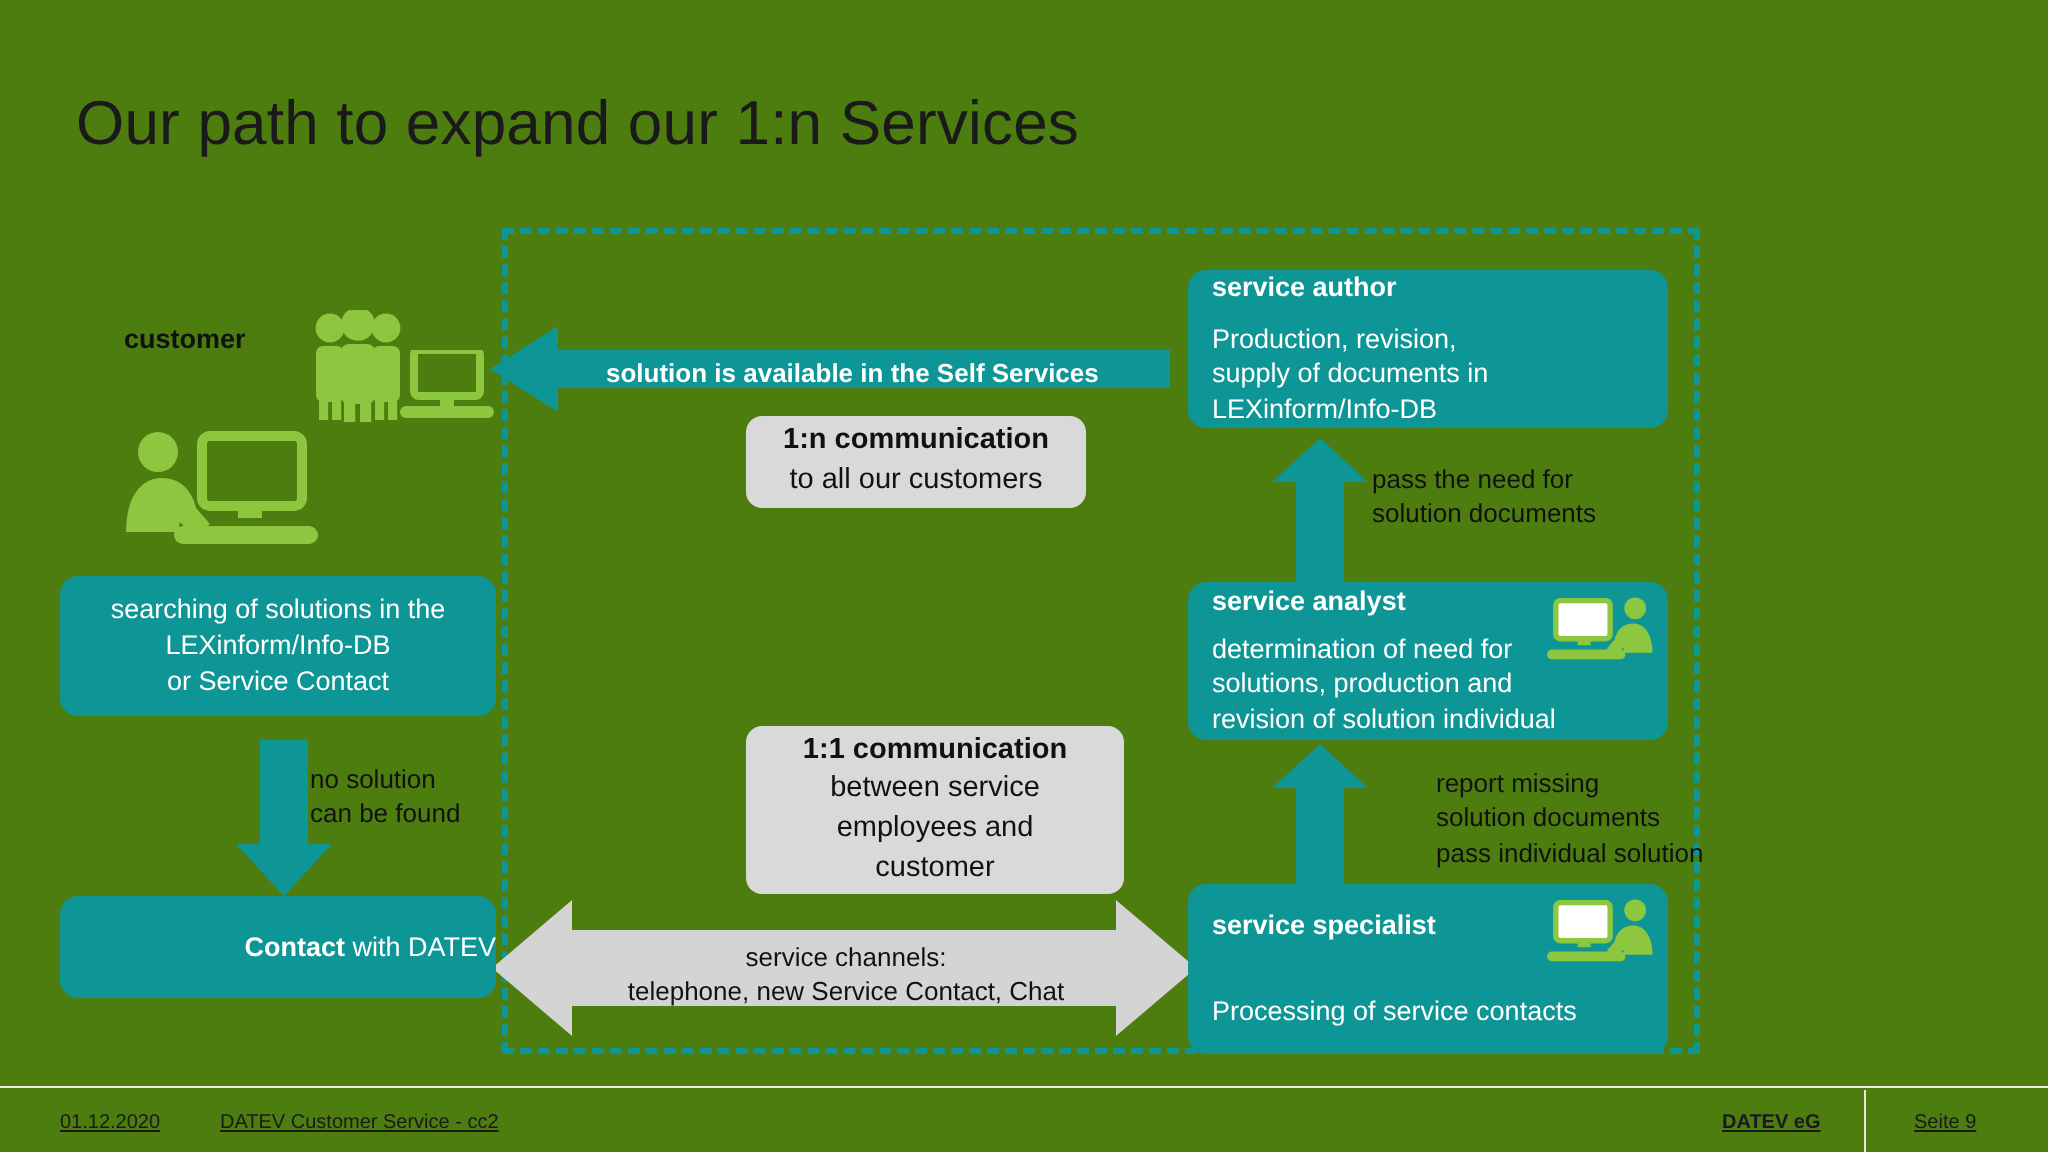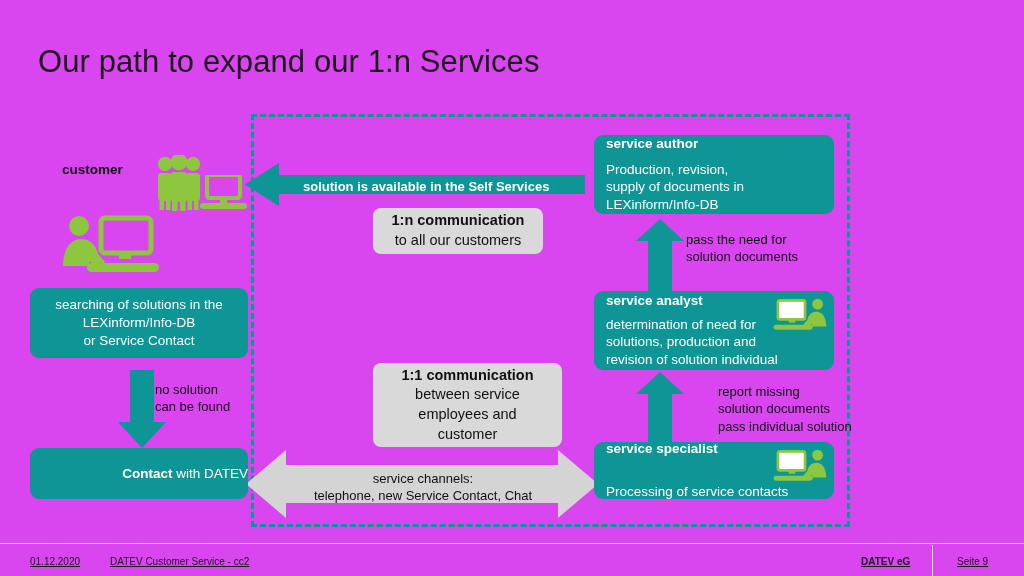--- a/index.html
+++ b/index.html
@@ -2,21 +2,21 @@
 <html><head>
 <meta charset="utf-8">
 <style>
   * { box-sizing: border-box; margin: 0; padding: 0; }
   html, body {
     width: 1024px; height: 576px;
     background: #ffffff;
     font-family: "Liberation Sans", sans-serif;
     overflow: hidden;
   }
-  #slide { position: relative; width: 1024px; height: 576px; background:#d946ef; }
+  #slide { position: relative; width: 1024px; height: 576px; background:#4d7c0f; }
 
   
   .title {
     position: absolute; left: 38px; top: 44px;
     font-size: 31px; color: #1a1a1a; letter-spacing: .1px;
     white-space: nowrap;
   }
 
   
   .dash-box {
@@ -134,21 +134,21 @@
       <div>revision of solution individual</div>
     </div>
   </div>
 
   <div class="tbox" style="left:30px; top:448px; width:218px; height:51px; align-items:flex-end; justify-content:center;">
     <div class="bd" style="font-size:13.5px;">
       <span class="hd" style="font-size:13.5px;">Contact</span><span> with DATEV</span>
     </div>
   </div>
 
-  <div class="tbox" style="left:594px; top:442px; width:240px; height:57px; padding:10px 12px;">
+  <div class="tbox" style="left:594px; top:442px; width:240px; height:85px; padding:10px 12px;">
     <div class="hd">service specialist</div>
     <div class="bd" style="margin-top:26px;">Processing of service contacts</div>
   </div>
 
   <div class="gbox" style="left:351px; top:208px; width:170px; height:46px;">
     <div class="b1">1:n communication</div>
     <div class="b2">to all our customers</div>
   </div>
 
   <div class="gbox" style="left:351px; top:363px; width:189px; height:84px;">

